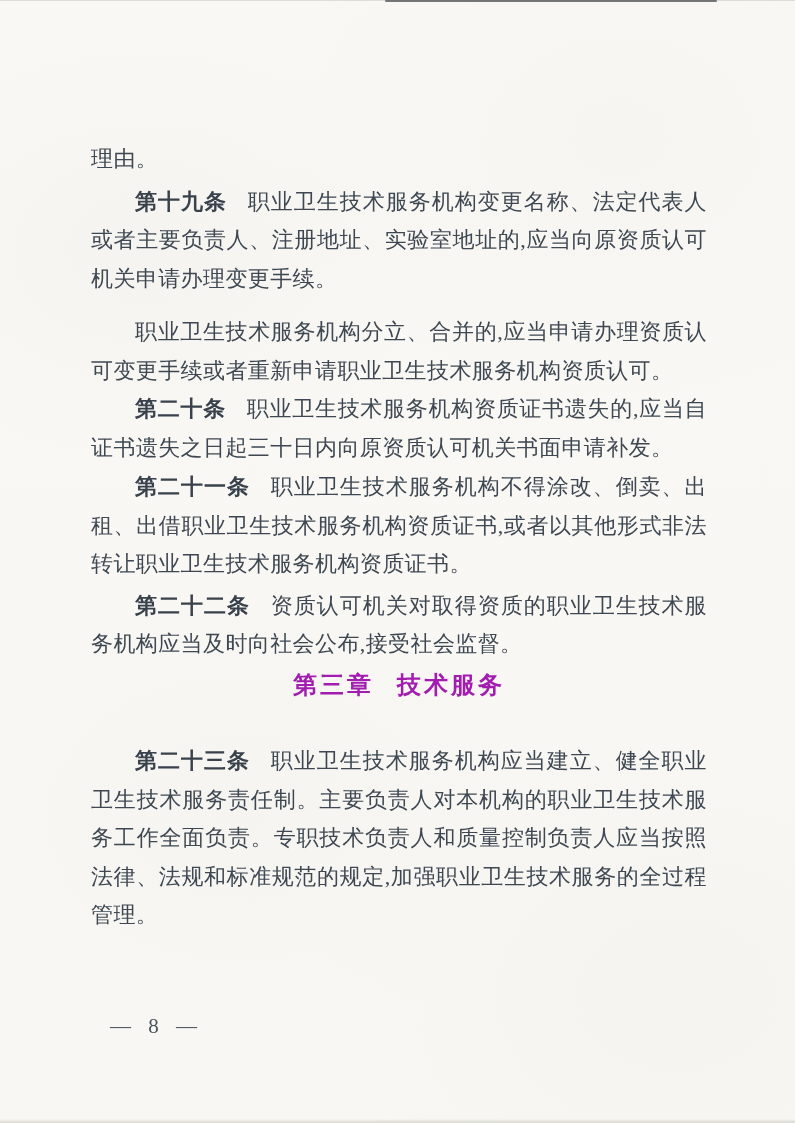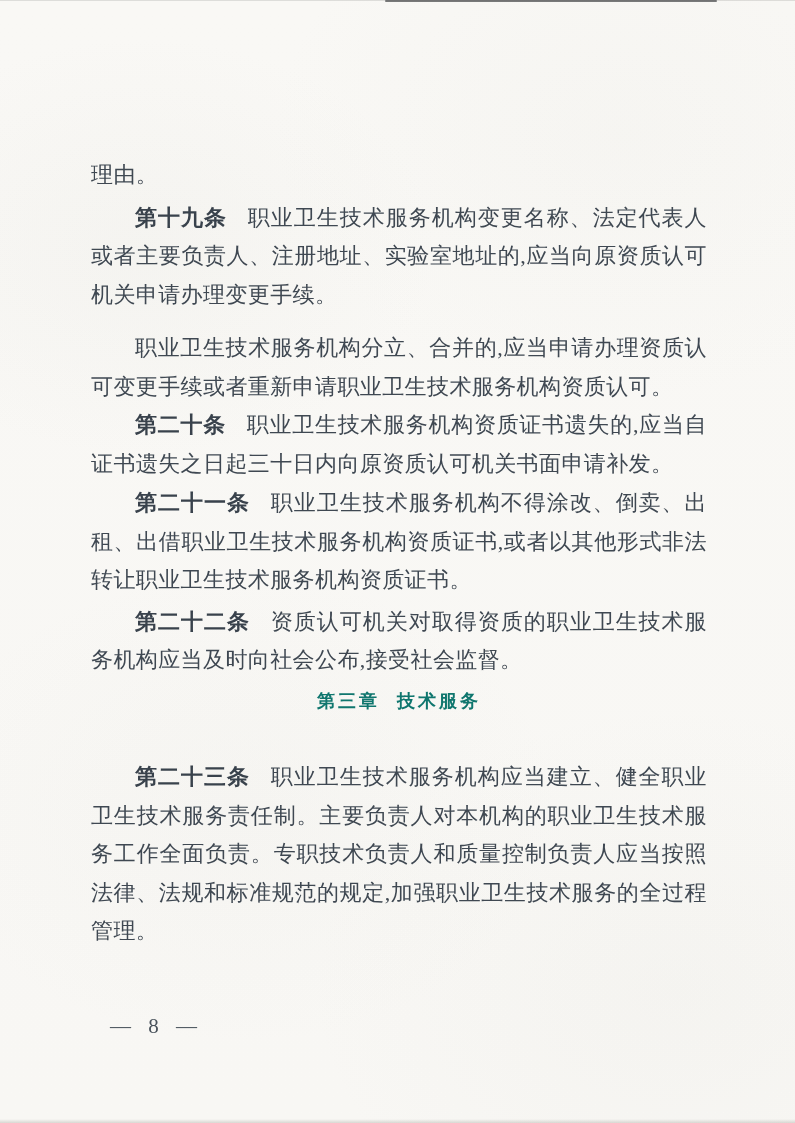--- a/index.html
+++ b/index.html
@@ -24,21 +24,21 @@
   }
   .scan-top-haze{
     position:absolute;left:0;top:0;width:795px;height:1px;
     background:rgba(150,150,148,.28);
   }
   .scan-bottom{
     position:absolute;left:0;bottom:0;width:795px;height:4px;
     background:linear-gradient(rgba(185,185,178,0), rgba(178,178,170,.45));
   }
   .doc-body{
-    position:absolute;left:91px;top:156px;width:616px;
+    position:absolute;left:91px;top:140px;width:616px;
     color:#3f4852;font-size:22px;line-height:38.5px;letter-spacing:.4px;
   }
   .block{
     margin:0;text-align:justify;text-justify:inter-character;
   }
   .block .lead{
     font-weight:700;color:#39424c;margin-right:.95em;
     font-family:"Liberation Sans","DejaVu Sans",sans-serif;
   }
   .block.article,.block.plain{text-indent:2em;}
@@ -46,22 +46,22 @@
   
   .doc-body .block:nth-child(2){margin-top:4px;}
   .doc-body .block:nth-child(3){margin-top:15px;}
   .doc-body .block:nth-child(4){margin-top:0;}
   .doc-body .block:nth-child(5){margin-top:1px;}
   .doc-body .block:nth-child(6){margin-top:3px;}
   .doc-body .block:nth-child(7){margin-top:2px;}
   .doc-body .block:nth-child(8){margin-top:38px;}
   .doc-body .block:nth-child(9){margin-top:6px;}
   .block.chapter{
-    text-align:center;text-indent:0;font-weight:700;color:#0f766e;
-    font-size:18px;letter-spacing:3px;
+    text-align:center;text-indent:0;font-weight:700;color:#a21caf;
+    font-size:24px;letter-spacing:3px;
     font-family:"Liberation Sans","DejaVu Sans",sans-serif;
   }
   .block.chapter .chapter-title{margin-left:.95em;}
   .pagenum{
     position:absolute;left:110px;top:1014px;
     color:#4a535c;font-size:21px;letter-spacing:1px;word-spacing:10px;
   }
 </style>
 </head>
 <body>

